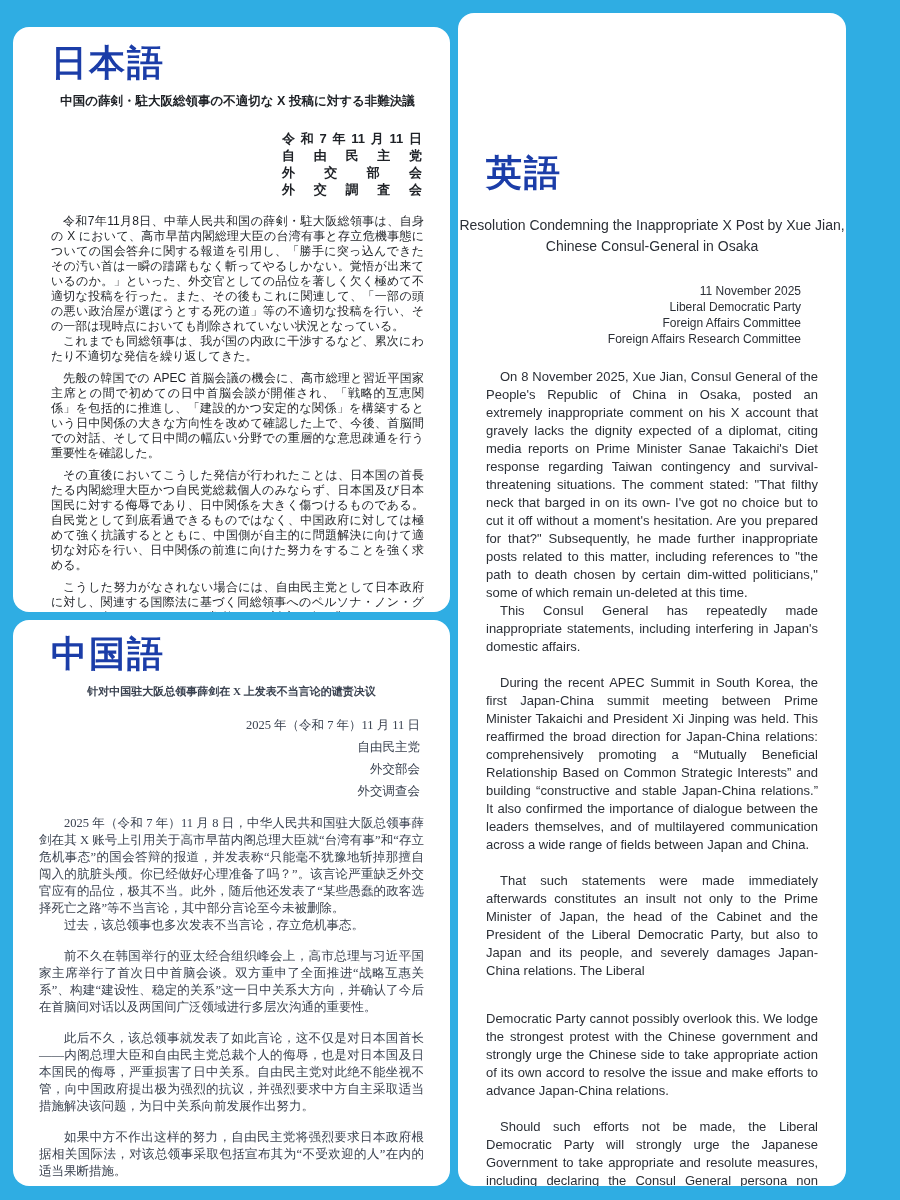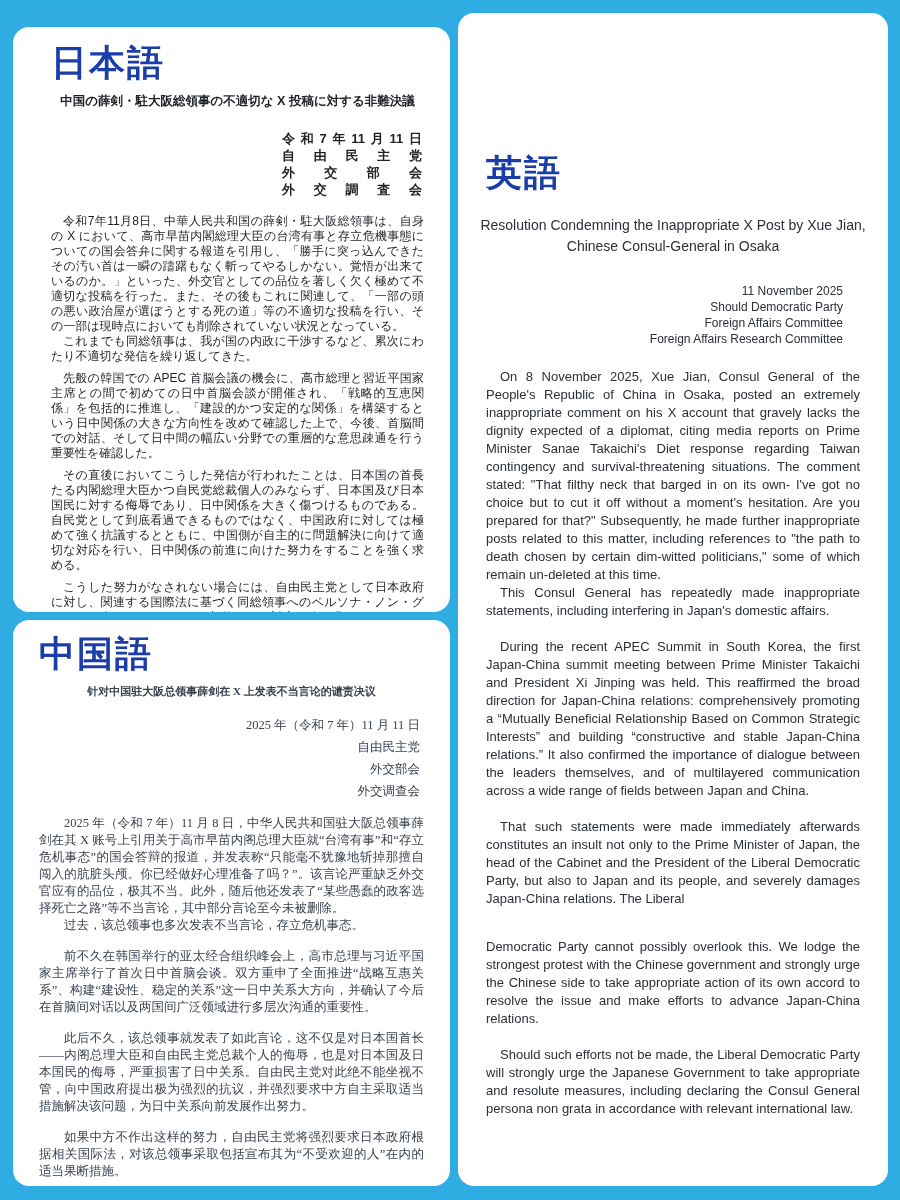--- a/index.html
+++ b/index.html
@@ -19,31 +19,31 @@
     overflow:hidden;
   }
   .panel{
     position:absolute;
     background:var(--panel);
     border-radius:16px;
     overflow:hidden;
   }
   #panel-jp{left:13px; top:27px;  width:437px; height:585px;padding-left:12px;}
   #panel-cn{left:13px; top:620px; width:437px; height:566px;}
-  #panel-en{left:458px;top:13px;  width:430px; height:1173px;}
+  #panel-en{left:458px;top:13px;  width:388px; height:1173px;}
 
   .lang-heading{
     font-size:36px;
     font-weight:bold;
     color:var(--heading_blue);
     letter-spacing:2px;
     line-height:1.1;
   }
   #panel-jp .lang-heading{margin:16px 0 0 26px;}
-  #panel-cn .lang-heading{margin:14px 0 0 26px;}
+  #panel-cn .lang-heading{margin:14px 0 0 38px;}
   #panel-en .lang-heading{margin:140px 0 0 28px;}
 
   .doc-title{
     text-align:center;
     font-weight:bold;
     margin-top:10px;
   }
   #panel-jp .doc-title{font-size:12.5px;color:var(--jp_text);}
   #panel-cn .doc-title{font-size:11px;color:var(--cn_text);font-family:"Liberation Serif","DejaVu Serif",serif;}
   #panel-en .doc-title{font-size:14px;font-weight:normal;color:var(--en_text);margin-top:22px;line-height:1.55;}
@@ -148,21 +148,21 @@
 </section>
 
 <section class="panel" id="panel-en">
   <h1 class="lang-heading">英語</h1>
   <div class="doc-title">
     <div>Resolution Condemning the Inappropriate X Post by Xue Jian,</div>
     <div>Chinese Consul-General in Osaka</div>
   </div>
   <div class="date-block-en">
     <div>11 November 2025</div>
-    <div>Should Democratic Party</div>
+    <div>Liberal Democratic Party</div>
     <div>Foreign Affairs Committee</div>
     <div>Foreign Affairs Research Committee</div>
   </div>
   <div class="body-en">
     <p>On 8 November 2025, Xue Jian, Consul General of the People's Republic of China in Osaka, posted an extremely inappropriate comment on his X account that gravely lacks the dignity expected of a diplomat, citing media reports on Prime Minister Sanae Takaichi's Diet response regarding Taiwan contingency and survival-threatening situations. The comment stated: "That filthy neck that barged in on its own- I've got no choice but to cut it off without a moment's hesitation. Are you prepared for that?" Subsequently, he made further inappropriate posts related to this matter, including references to "the path to death chosen by certain dim-witted politicians," some of which remain un-deleted at this time.</p>
     <p>This Consul General has repeatedly made inappropriate statements, including interfering in Japan's domestic affairs.</p>
     <p class="gap">During the recent APEC Summit in South Korea, the first Japan-China summit meeting between Prime Minister Takaichi and President Xi Jinping was held. This reaffirmed the broad direction for Japan-China relations: comprehensively promoting a “Mutually Beneficial Relationship Based on Common Strategic Interests” and building “constructive and stable Japan-China relations.” It also confirmed the importance of dialogue between the leaders themselves, and of multilayered communication across a wide range of fields between Japan and China.</p>
     <p class="gap">That such statements were made immediately afterwards constitutes an insult not only to the Prime Minister of Japan, the head of the Cabinet and the President of the Liberal Democratic Party, but also to Japan and its people, and severely damages Japan-China relations. The Liberal</p>
     <p class="gap-large no-indent">Democratic Party cannot possibly overlook this. We lodge the strongest protest with the Chinese government and strongly urge the Chinese side to take appropriate action of its own accord to resolve the issue and make efforts to advance Japan-China relations.</p>
     <p class="gap">Should such efforts not be made, the Liberal Democratic Party will strongly urge the Japanese Government to take appropriate and resolute measures, including declaring the Consul General persona non grata in accordance with relevant international law.</p>

